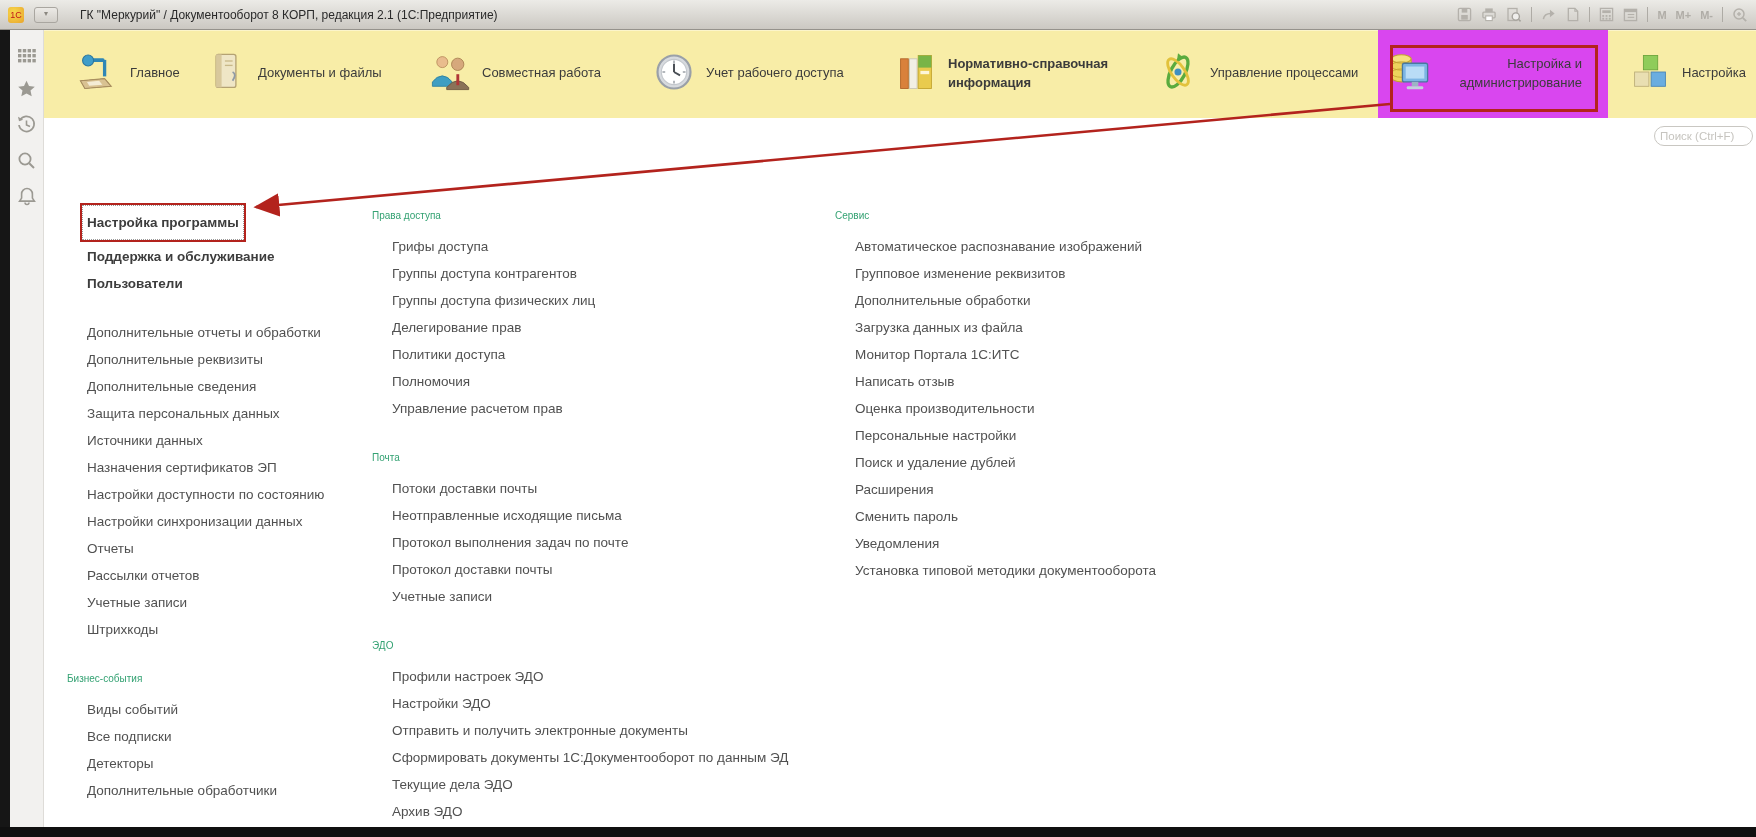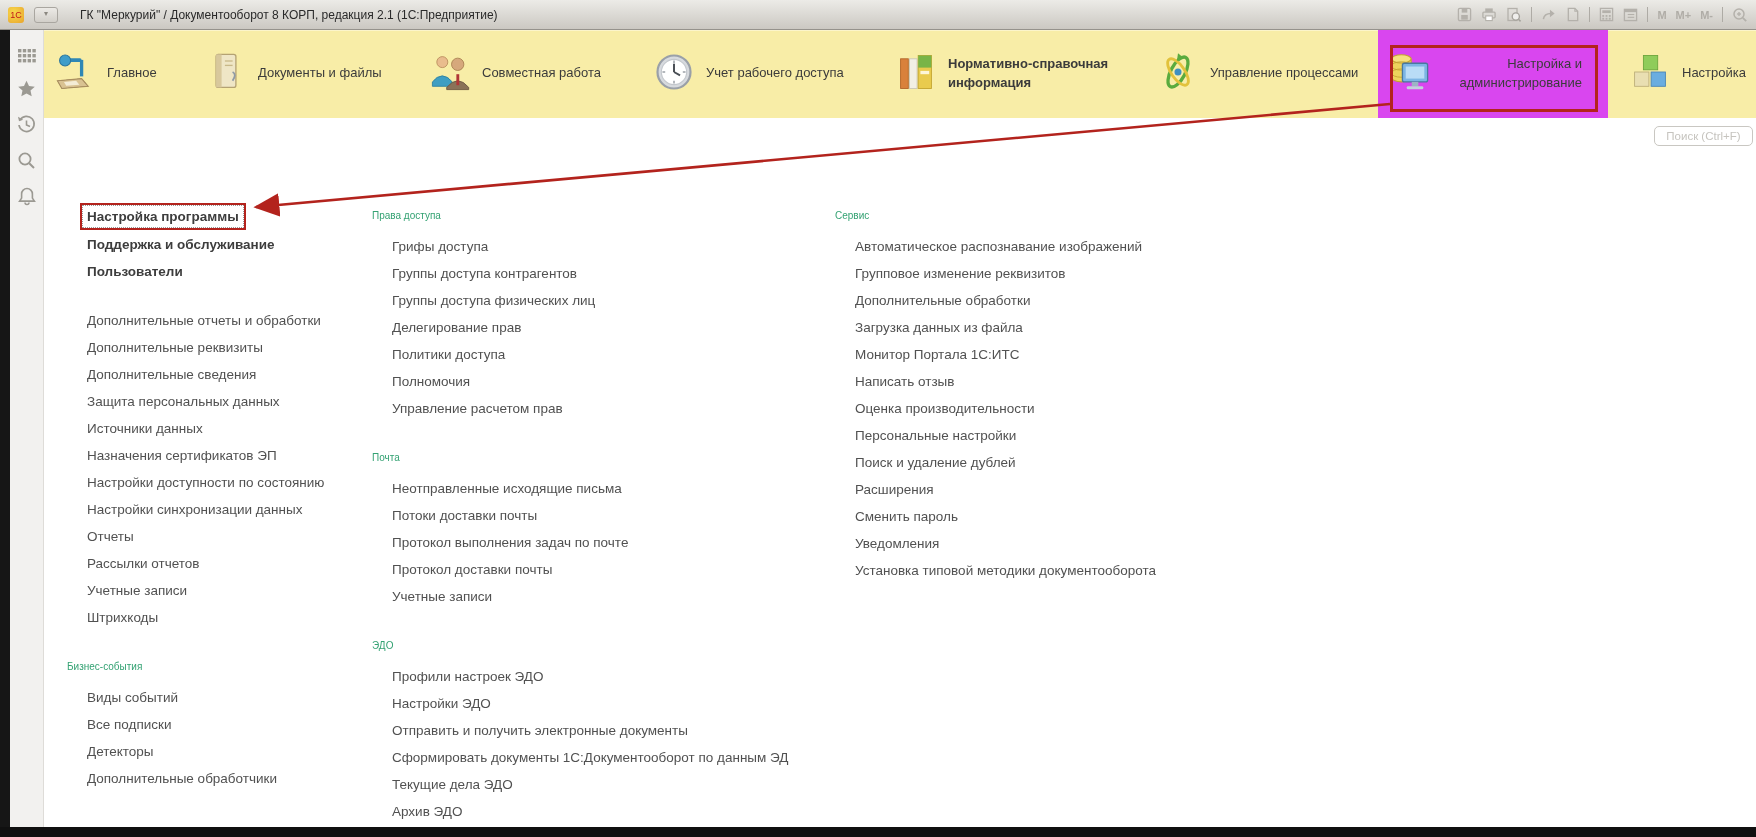--- a/index.html
+++ b/index.html
@@ -31,31 +31,31 @@
   .tab{position:absolute;top:0;height:89px;display:flex;align-items:center;gap:10px;
     padding:0 8px;box-sizing:border-box;cursor:pointer;}
   .tab-label{font-size:13px;color:#3b3b3b;line-height:1.45;}
   .tab.active{background:#d946ef;text-align:right;}
   .tab-frame{position:absolute;top:16px;left:12px;right:10px;bottom:6px;
     border:3px solid #b3231d;pointer-events:none;}
   .tab svg{flex:0 0 auto;}
   
   .search-box{position:absolute;top:126px;right:3px;width:99px;height:20px;z-index:6;}
   .search-box input{width:100%;height:100%;box-sizing:border-box;border:1px solid #c9c7c2;
-    border-radius:5px;background:#fff;font-family:"Liberation Sans",sans-serif;font-size:11.5px;
-    color:#555;padding:0 5px;text-align:center;}
+    border-radius:10px;background:#fff;font-family:"Liberation Sans",sans-serif;font-size:11.5px;
+    color:#555;padding:0 5px;}
   .search-box input::placeholder{color:#c6c4bf;}
   
   .col{position:absolute;top:202px;}
   .col-1{left:67px;}  .col-2{left:372px;}  .col-3{left:835px;}
   .group{margin-bottom:22px;line-height:27px;}
   .green-header{color:#34a273;font-size:10px;margin-bottom:4px;cursor:pointer;white-space:nowrap;}
   .link{color:#515151;font-size:13.5px;margin-left:20px;cursor:pointer;white-space:nowrap;}
   .link.bold{font-weight:bold;color:#3d3d3d;}
-  .link.boxed{display:inline-block;line-height:19px;padding:2px 5px;margin:1px 0 1px 13px;
+  .link.boxed{display:inline-block;line-height:19px;padding:8px 5px;margin:1px 0 1px 13px;
     border:2px solid #b3231d;position:relative;}
   .link.boxed::after{content:"";position:absolute;inset:0px;border:1px dotted #9a9a9a;pointer-events:none;}
   
   .arrow-overlay{position:absolute;left:0;top:0;width:1756px;height:837px;pointer-events:none;z-index:5;}
   
   .bottom-bar{position:absolute;left:0;right:0;bottom:0;height:10px;background:#101010;}
 </style>
 </head>
 <body>
 
@@ -178,21 +178,21 @@
     <span>
         <svg width="18" height="19" viewBox="0 0 18 19">
           <path d="M9 1.5 a5.4 5.4 0 0 1 5.4 5.4 v4.2 l2 3 H1.6 l2-3 V6.9 A5.4 5.4 0 0 1 9 1.5 z" fill="none" stroke="#9b9992" stroke-width="1.6"></path>
           <path d="M7 15.5 a2 2 0 0 0 4 0" fill="none" stroke="#9b9992" stroke-width="1.5"></path>
         </svg>
       </span>
   </div>
 
   <div class="ribbon">
 
-    <div class="tab" style="left:1px;width:142px;">
+    <div class="tab" style="left:24px;width:142px;">
       <span><svg width="44" height="44" viewBox="0 0 40 40">
             <path d="M4 28 l22 -2 6 7 -24 2 z" fill="#dcc append59a"></path>
             <path d="M4 28 l22 -2 6 7 -24 2 z" fill="#d9c292" stroke="#a98e5f" stroke-width="1"></path>
             <path d="M10 29 l11 -1 3 3.5 -12 1 z" fill="#f4ecd6"></path>
             <rect x="24.5" y="9" width="3" height="15" fill="#2f87b5"></rect>
             <rect x="12" y="7.5" width="14" height="3.5" rx="1.5" fill="#2f87b5"></rect>
             <circle cx="11" cy="9.5" r="5" fill="#3f9dc9" stroke="#2b769e" stroke-width="1"></circle>
           </svg></span>
       <span class="tab-label">Главное</span>
     </div>
@@ -316,22 +316,22 @@
         <div class="link">Грифы доступа</div>
         <div class="link">Группы доступа контрагентов</div>
         <div class="link">Группы доступа физических лиц</div>
         <div class="link">Делегирование прав</div>
         <div class="link">Политики доступа</div>
         <div class="link">Полномочия</div>
         <div class="link">Управление расчетом прав</div>
       </div>
       <div class="group">
         <div class="green-header">Почта</div>
+        <div class="link">Потоки доставки почты</div>
         <div class="link">Неотправленные исходящие письма</div>
-        <div class="link">Потоки доставки почты</div>
         <div class="link">Протокол выполнения задач по почте</div>
         <div class="link">Протокол доставки почты</div>
         <div class="link">Учетные записи</div>
       </div>
       <div class="group">
         <div class="green-header">ЭДО</div>
         <div class="link">Профили настроек ЭДО</div>
         <div class="link">Настройки ЭДО</div>
         <div class="link">Отправить и получить электронные документы</div>
         <div class="link">Сформировать документы 1С:Документооборот по данным ЭД</div>

